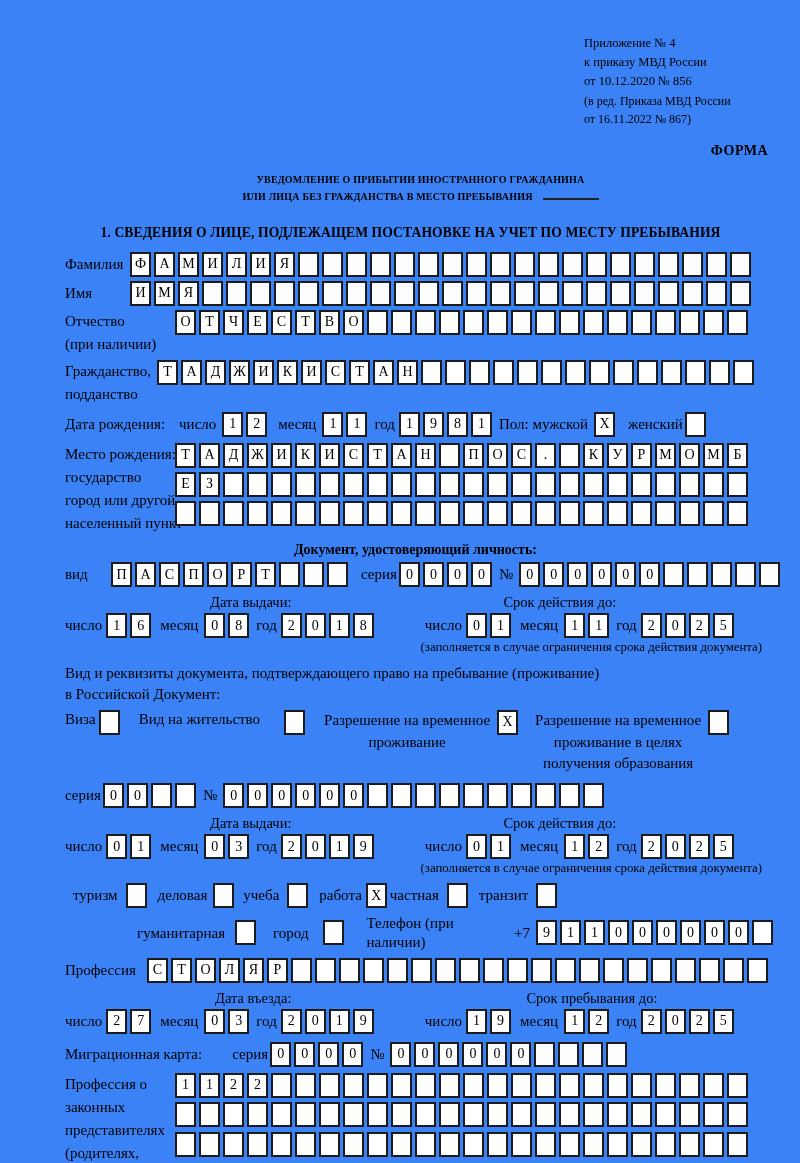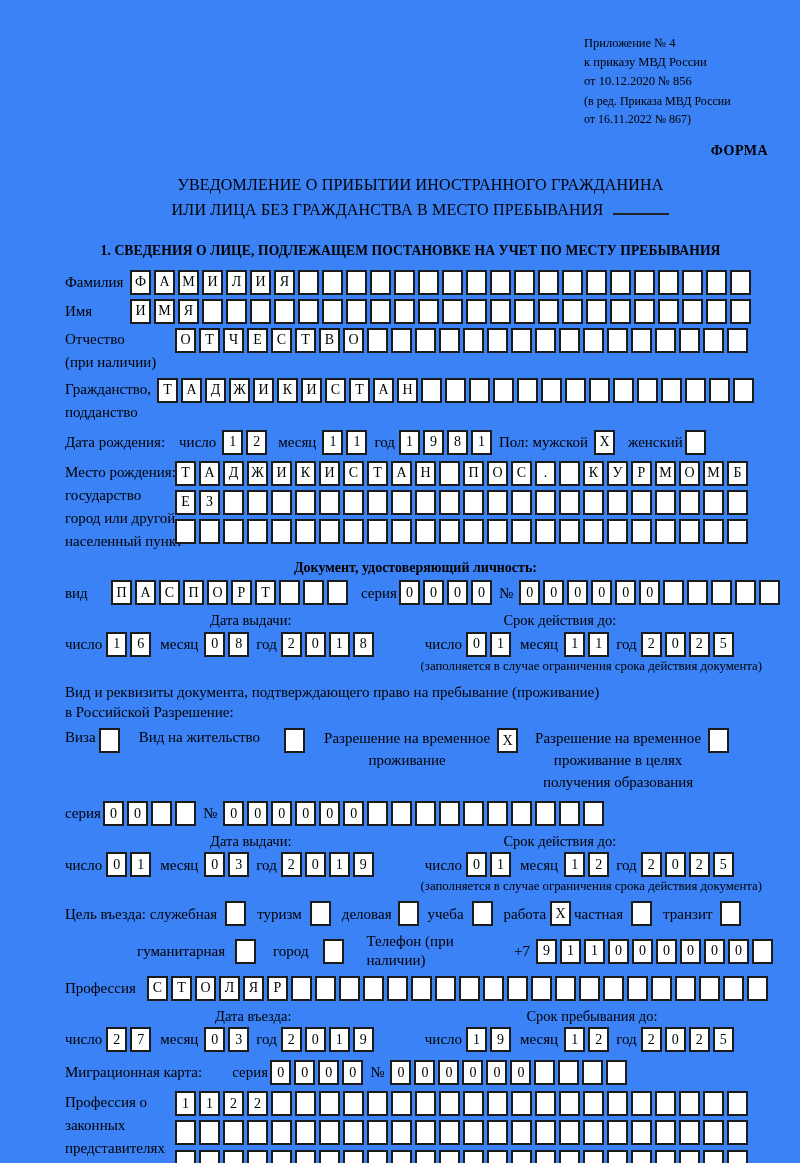--- a/index.html
+++ b/index.html
@@ -8,21 +8,21 @@
     background:#3b82f6;color:#000;overflow:hidden;
     font-family:"Liberation Serif", "DejaVu Serif", serif;
     font-size:15px;line-height:1.25;
     padding:34px 24px 10px 65px;
   }
   
   .annex{width:190px;margin-left:519px;font-size:12.5px;line-height:1.5;}
   .annex-note{font-size:12px;line-height:1.5;margin-top:2px;}
   .forma{text-align:right;font-weight:bold;font-size:14px;margin-top:14px;letter-spacing:.5px;padding-right:8px;}
   
-  .title{ text-align:center;font-weight:normal;font-size:16px;line-height:1.6;margin-top:12px;letter-spacing:.2px;}
+  .title{ text-align:center;font-weight:bold;font-size:10px;line-height:1.6;margin-top:12px;letter-spacing:.2px;}
   .uline{display:inline-block;width:56px;border-bottom:2.5px solid #222;height:10px;margin-left:10px;}
   .sec-title{ text-align:center;font-weight:bold;font-size:13.6px;margin-top:20px;margin-left:-20px;letter-spacing:.1px;}
   
   .frow{display:flex;align-items:center;margin-top:4px;white-space:nowrap;}
   .frow.top{align-items:flex-start;}
   .flabel{flex:none;}
   .boxes{display:inline-flex;flex:none;}
   .cell{
     box-sizing:border-box;flex:none;display:inline-flex;align-items:center;justify-content:center;
     width:21px;height:25px;border:2px solid #1b1b1b;margin-right:3px;background:#fff;
@@ -394,21 +394,21 @@
     <span class="boxes">
         <span class="cell">2</span>
         <span class="cell">0</span>
         <span class="cell">2</span>
         <span class="cell">5</span>
       </span>
   </div>
   <div class="note note-right">(заполняется в случае ограничения срока действия документа)</div>
 
   <div class="intro">Вид и реквизиты документа, подтверждающего право на пребывание (проживание)</div>
-  <div class="mt2">в Российской Разрешение:</div>
+  <div class="mt2">в Российской Документ:</div>
 
   <div class="frow top mt6">
     <span class="opt">
       <span>Виза</span>
       <span class="boxes" style="margin-left:3px">
           <span class="cell"></span>
         </span>
     </span>
     <span class="opt ml16">
       <span>Вид на жительство</span>
@@ -502,26 +502,20 @@
     <span class="boxes">
         <span class="cell">2</span>
         <span class="cell">0</span>
         <span class="cell">2</span>
         <span class="cell">5</span>
       </span>
   </div>
   <div class="note note-right">(заполняется в случае ограничения срока действия документа)</div>
 
   <div class="purpose-row">
-    <span class="opt">
-      <span>Цель въезда: служебная</span>
-      <span class="boxes ml8">
-          <span class="cell"></span>
-        </span>
-    </span>
     <span class="opt ml8">
       <span>туризм</span>
       <span class="boxes ml8">
           <span class="cell"></span>
         </span>
     </span>
     <span class="opt ml8">
       <span>деловая</span>
       <span class="boxes ml6">
           <span class="cell"></span>

